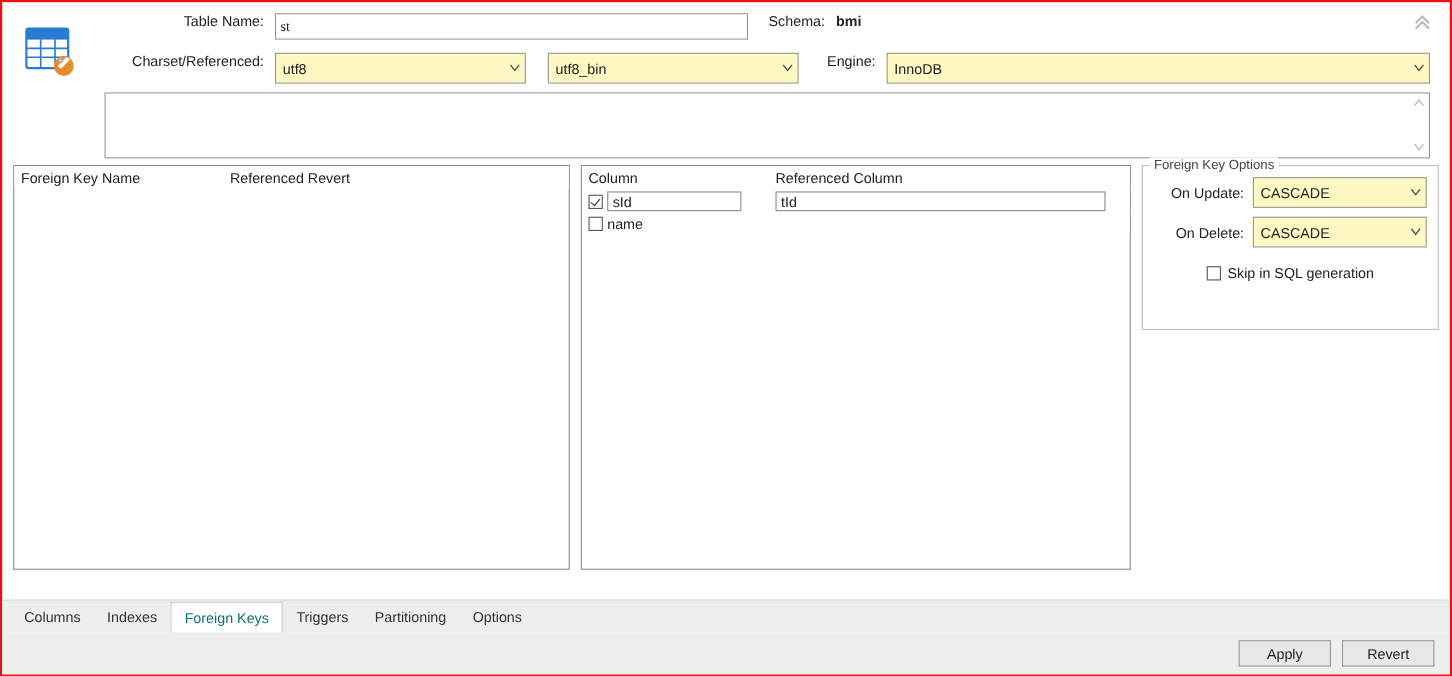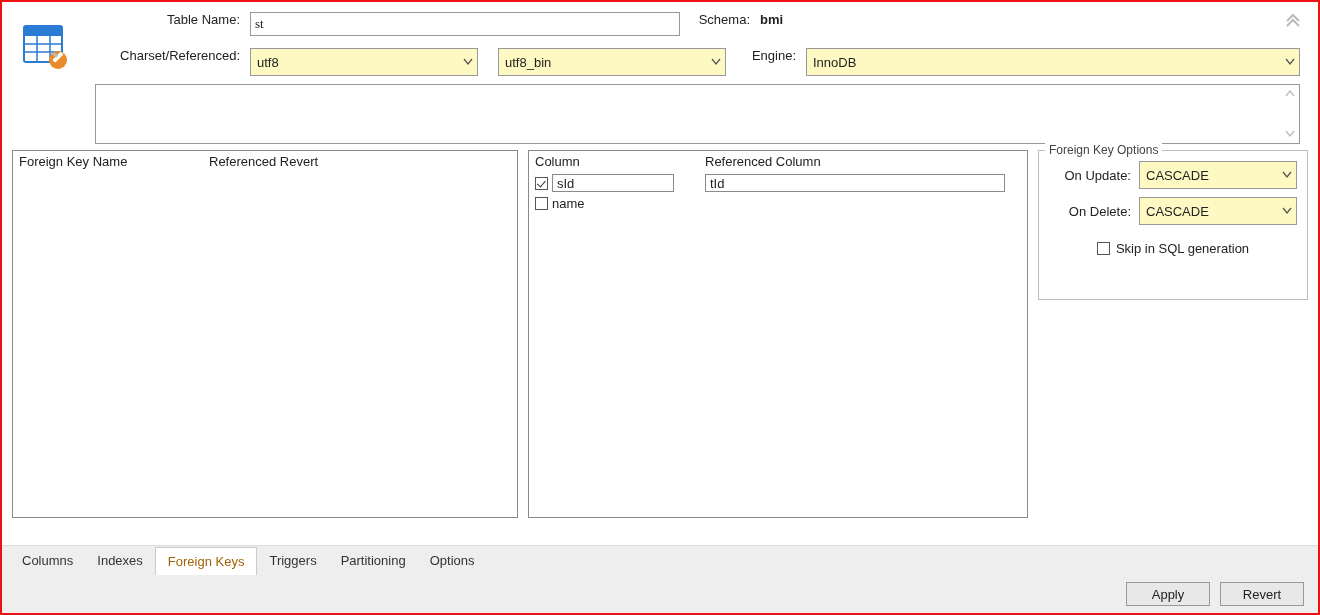--- a/index.html
+++ b/index.html
@@ -38,21 +38,21 @@
  .chk.checked::after{content:"";display:block;width:7px;height:4px;border-left:1.5px solid #333;border-bottom:1.5px solid #333;transform:rotate(-50deg) translate(0,-1px)}
  .mini-input{height:18px;border:1px solid #8a8a8a;padding:0 4px;margin-right:6px}
  .fk-opt-row{display:flex;align-items:center;margin-bottom:8px}
  .fk-opt-row .olbl{width:90px;text-align:right;padding-right:8px}
  .fk-opt-row .sel{flex:1}
  .skip-row{display:flex;align-items:center;justify-content:center;gap:6px;margin-top:16px}
  .fk-comment-box{border:1px solid #999;background:#fff;height:170px;position:relative}
 
  .tabs-bar{position:absolute;left:0;right:0;bottom:38px;height:30px;background:#eee;display:flex;align-items:center;padding:0 8px;gap:0;border-top:1px solid #ddd}
  .tab{padding:6px 12px;color:#333;cursor:default}
- .tab.active{background:#fff;color:#a16207;border-top:1px solid #ccc;border-left:1px solid #ccc;border-right:1px solid #ccc}
+ .tab.active{background:#fff;color:#0f766e;border-top:1px solid #ccc;border-left:1px solid #ccc;border-right:1px solid #ccc}
  .bottom-bar{position:absolute;left:0;right:0;bottom:0;height:38px;background:#eee;display:flex;align-items:center;justify-content:flex-end;gap:10px;padding:0 14px}
  .btn{min-width:84px;height:24px;background:#e8e8e8;border:1px solid #999;display:flex;align-items:center;justify-content:center;cursor:default}
 </style>
 </head>
 <body>
 
 <div class="outer">
 
   <div class="collapse-chevrons">
     <svg width="18" height="18" viewBox="0 0 18 18">

